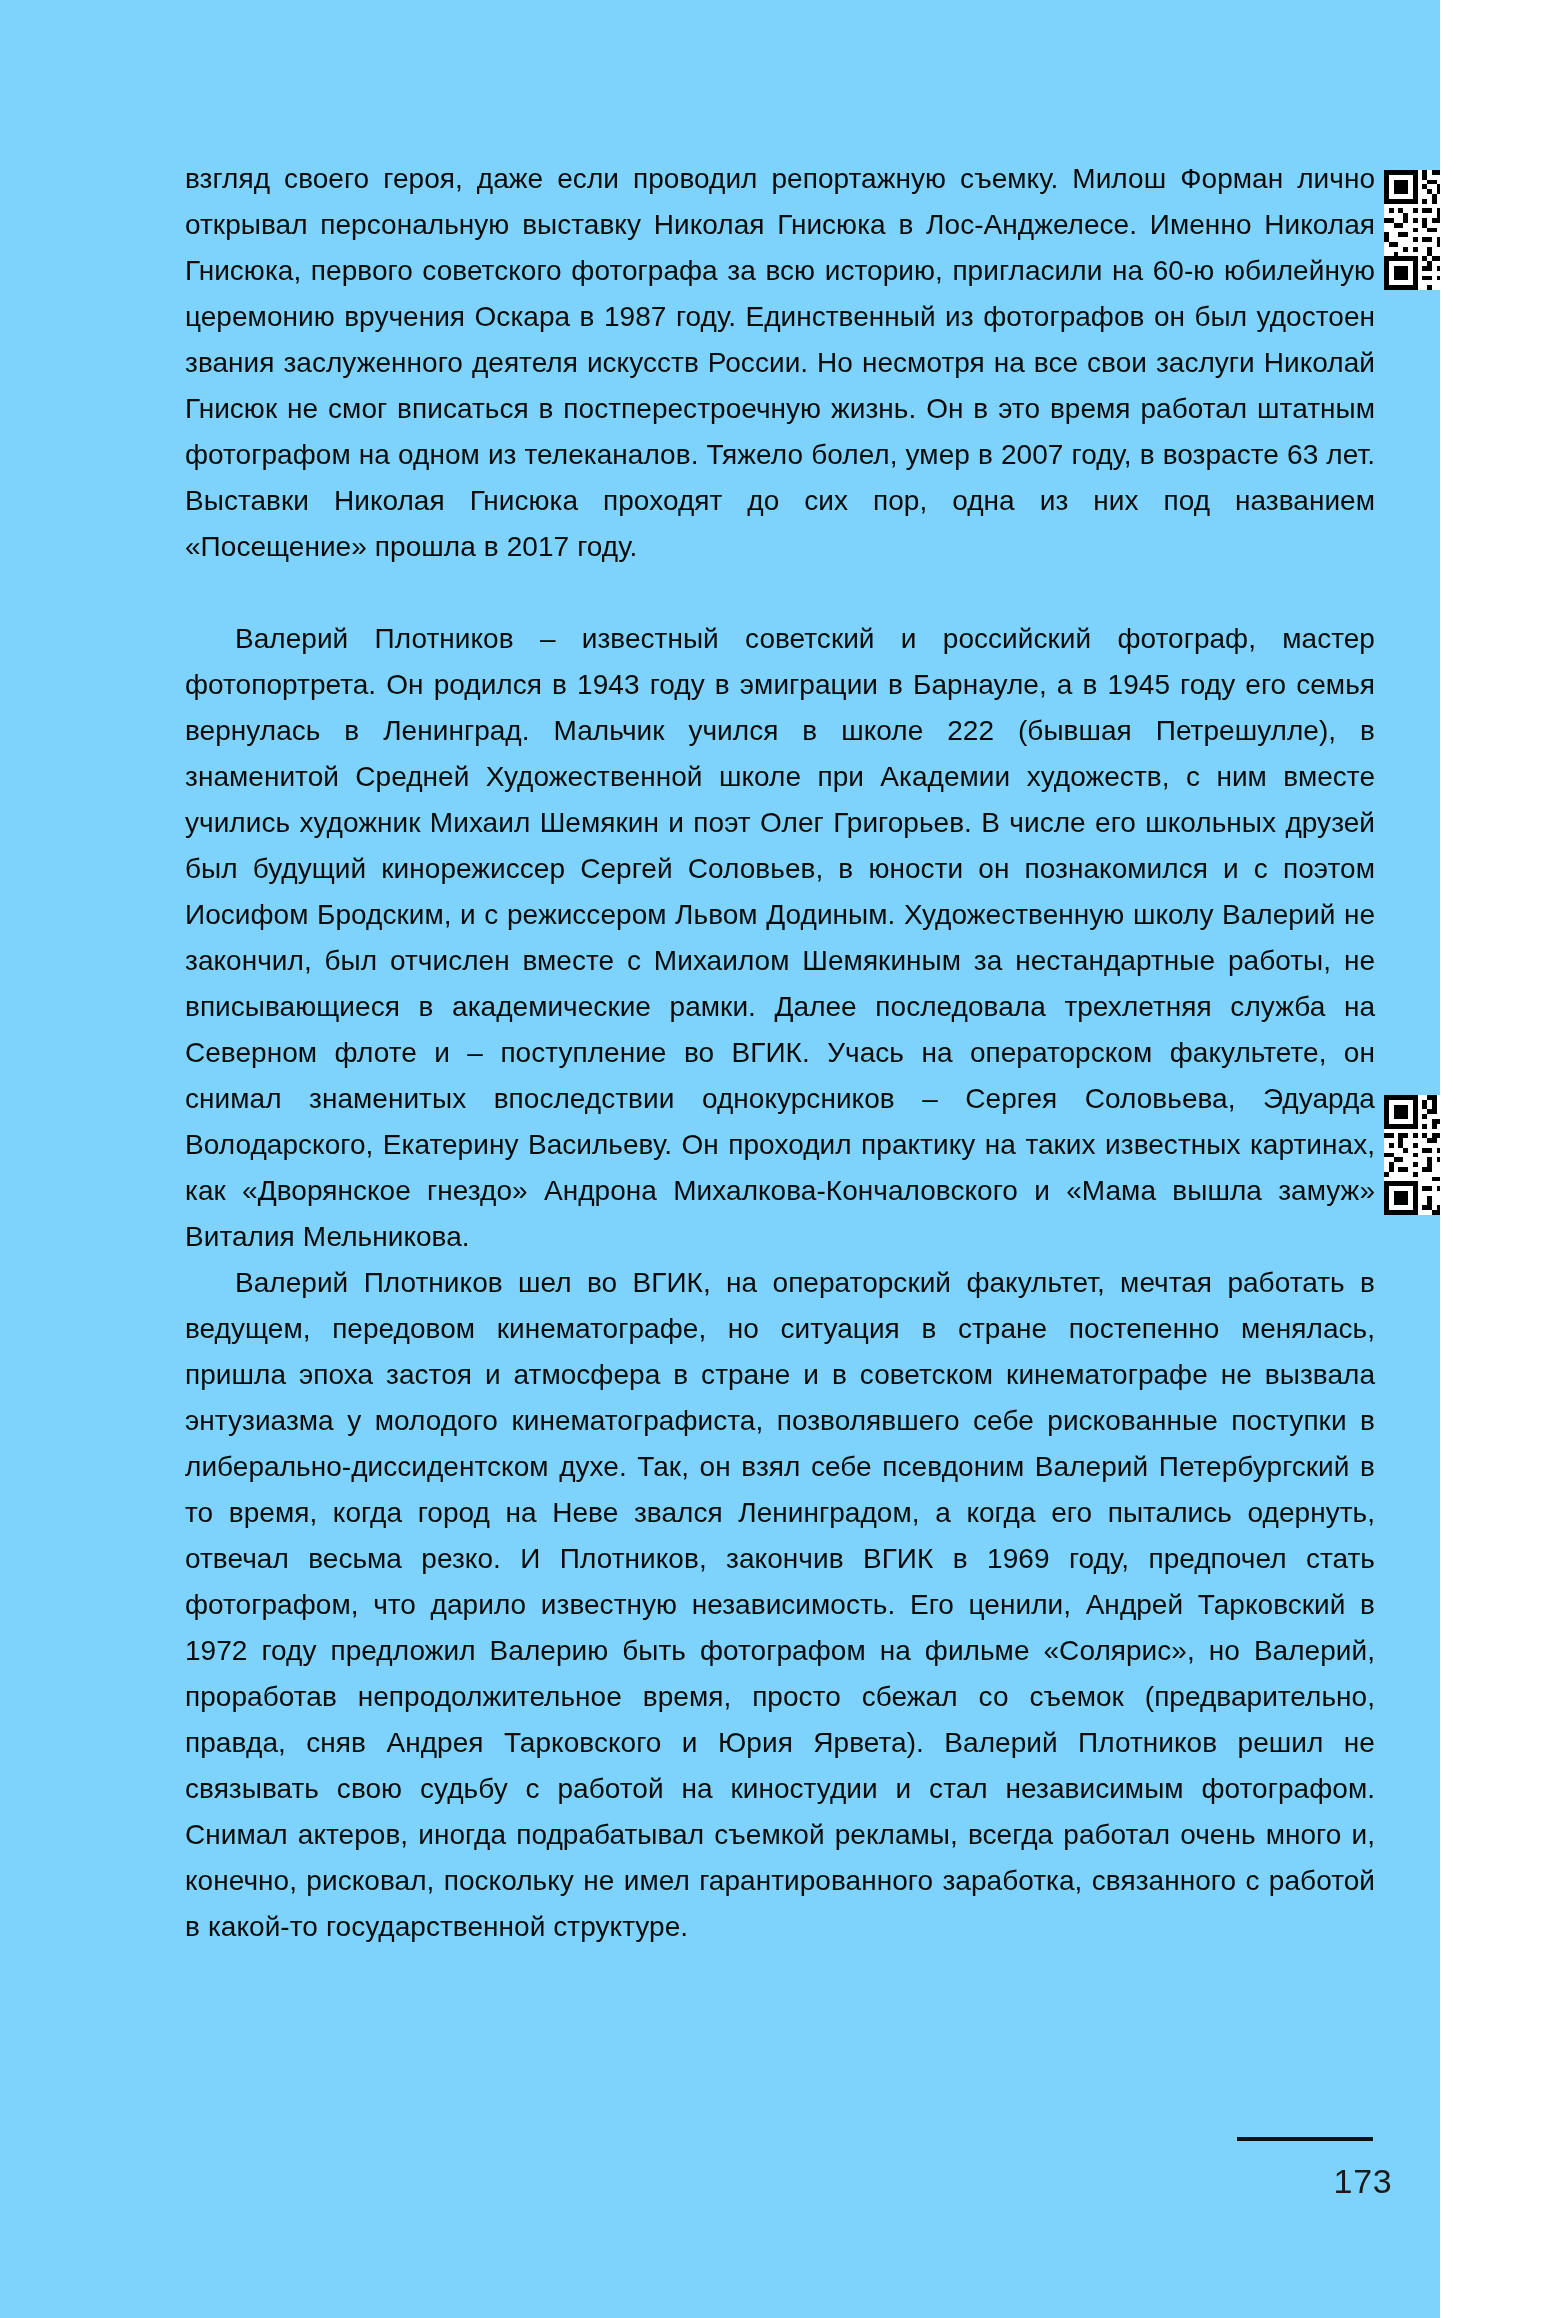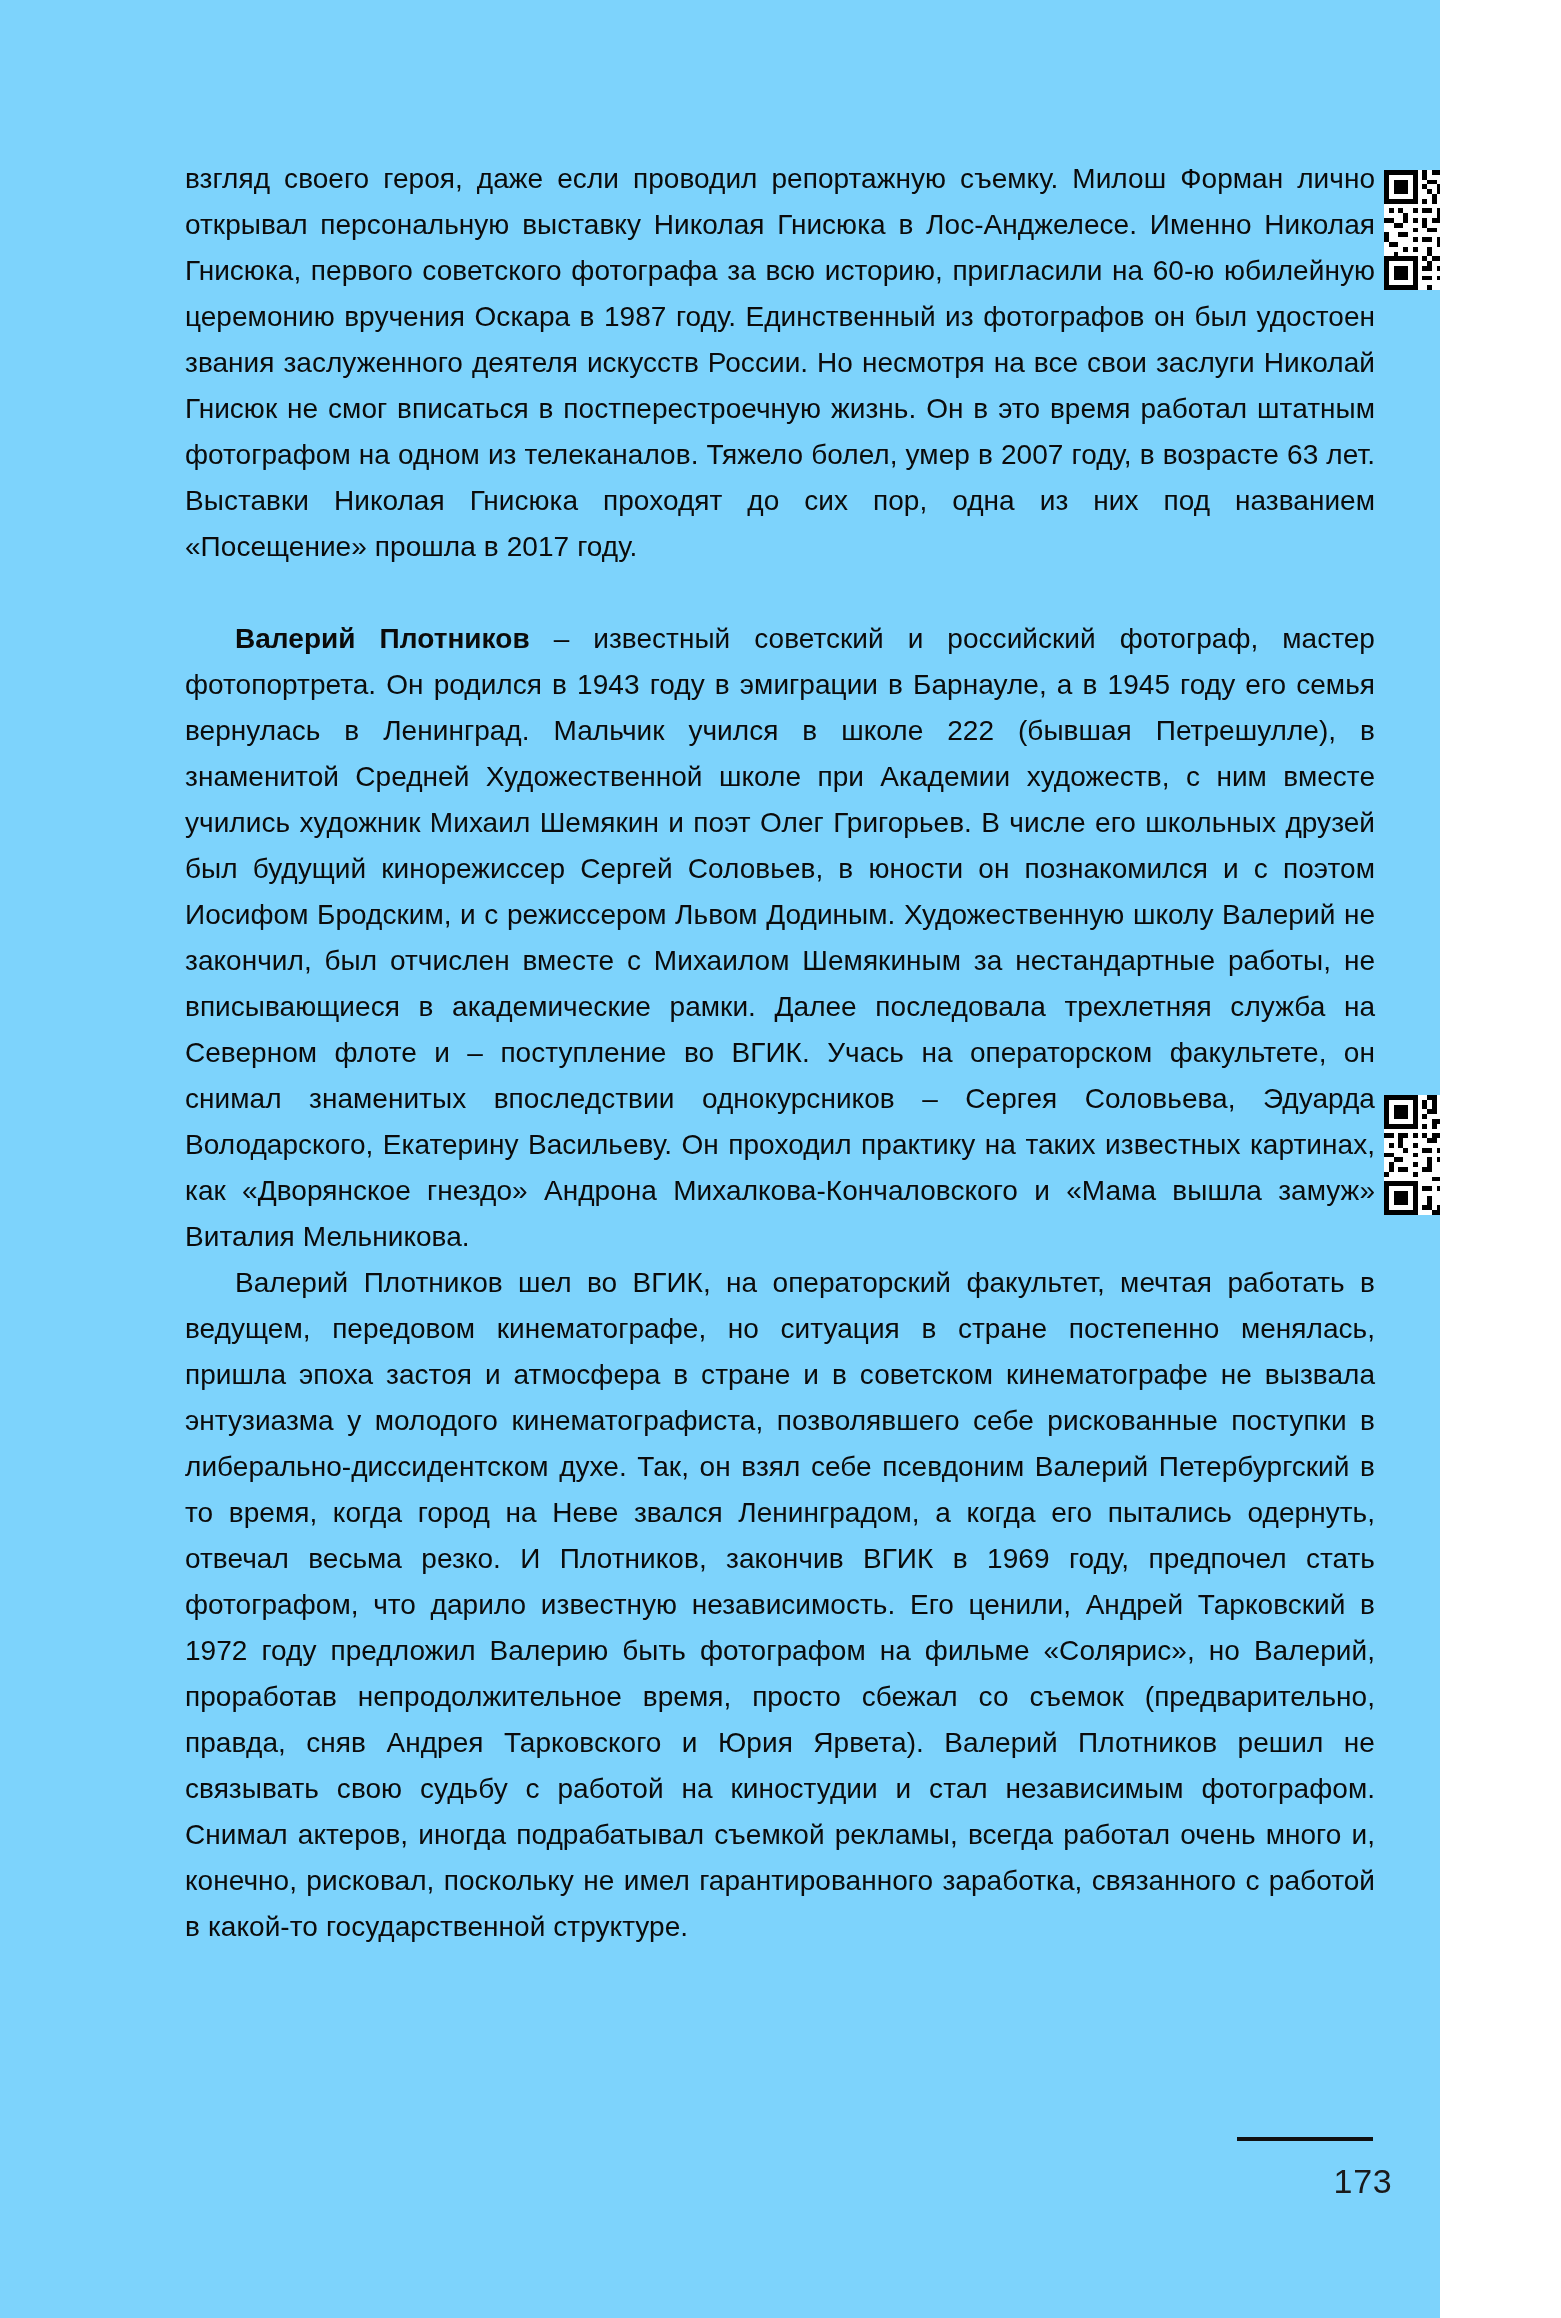--- a/index.html
+++ b/index.html
@@ -37,21 +37,21 @@
   p.body-par.first {
     text-indent: 0;
   }
   p.body-par.indent {
     text-indent: 50px;
   }
   .par-gap {
     height: 46px;
   }
   .lead-name {
-    font-weight: 700;
+    font-weight: 400;
   }
   
   .qr {
     position: absolute;
     image-rendering: pixelated;
   }
   #qr-top {
     left: 1384px;
     top: 170px;
     width: 120px;

